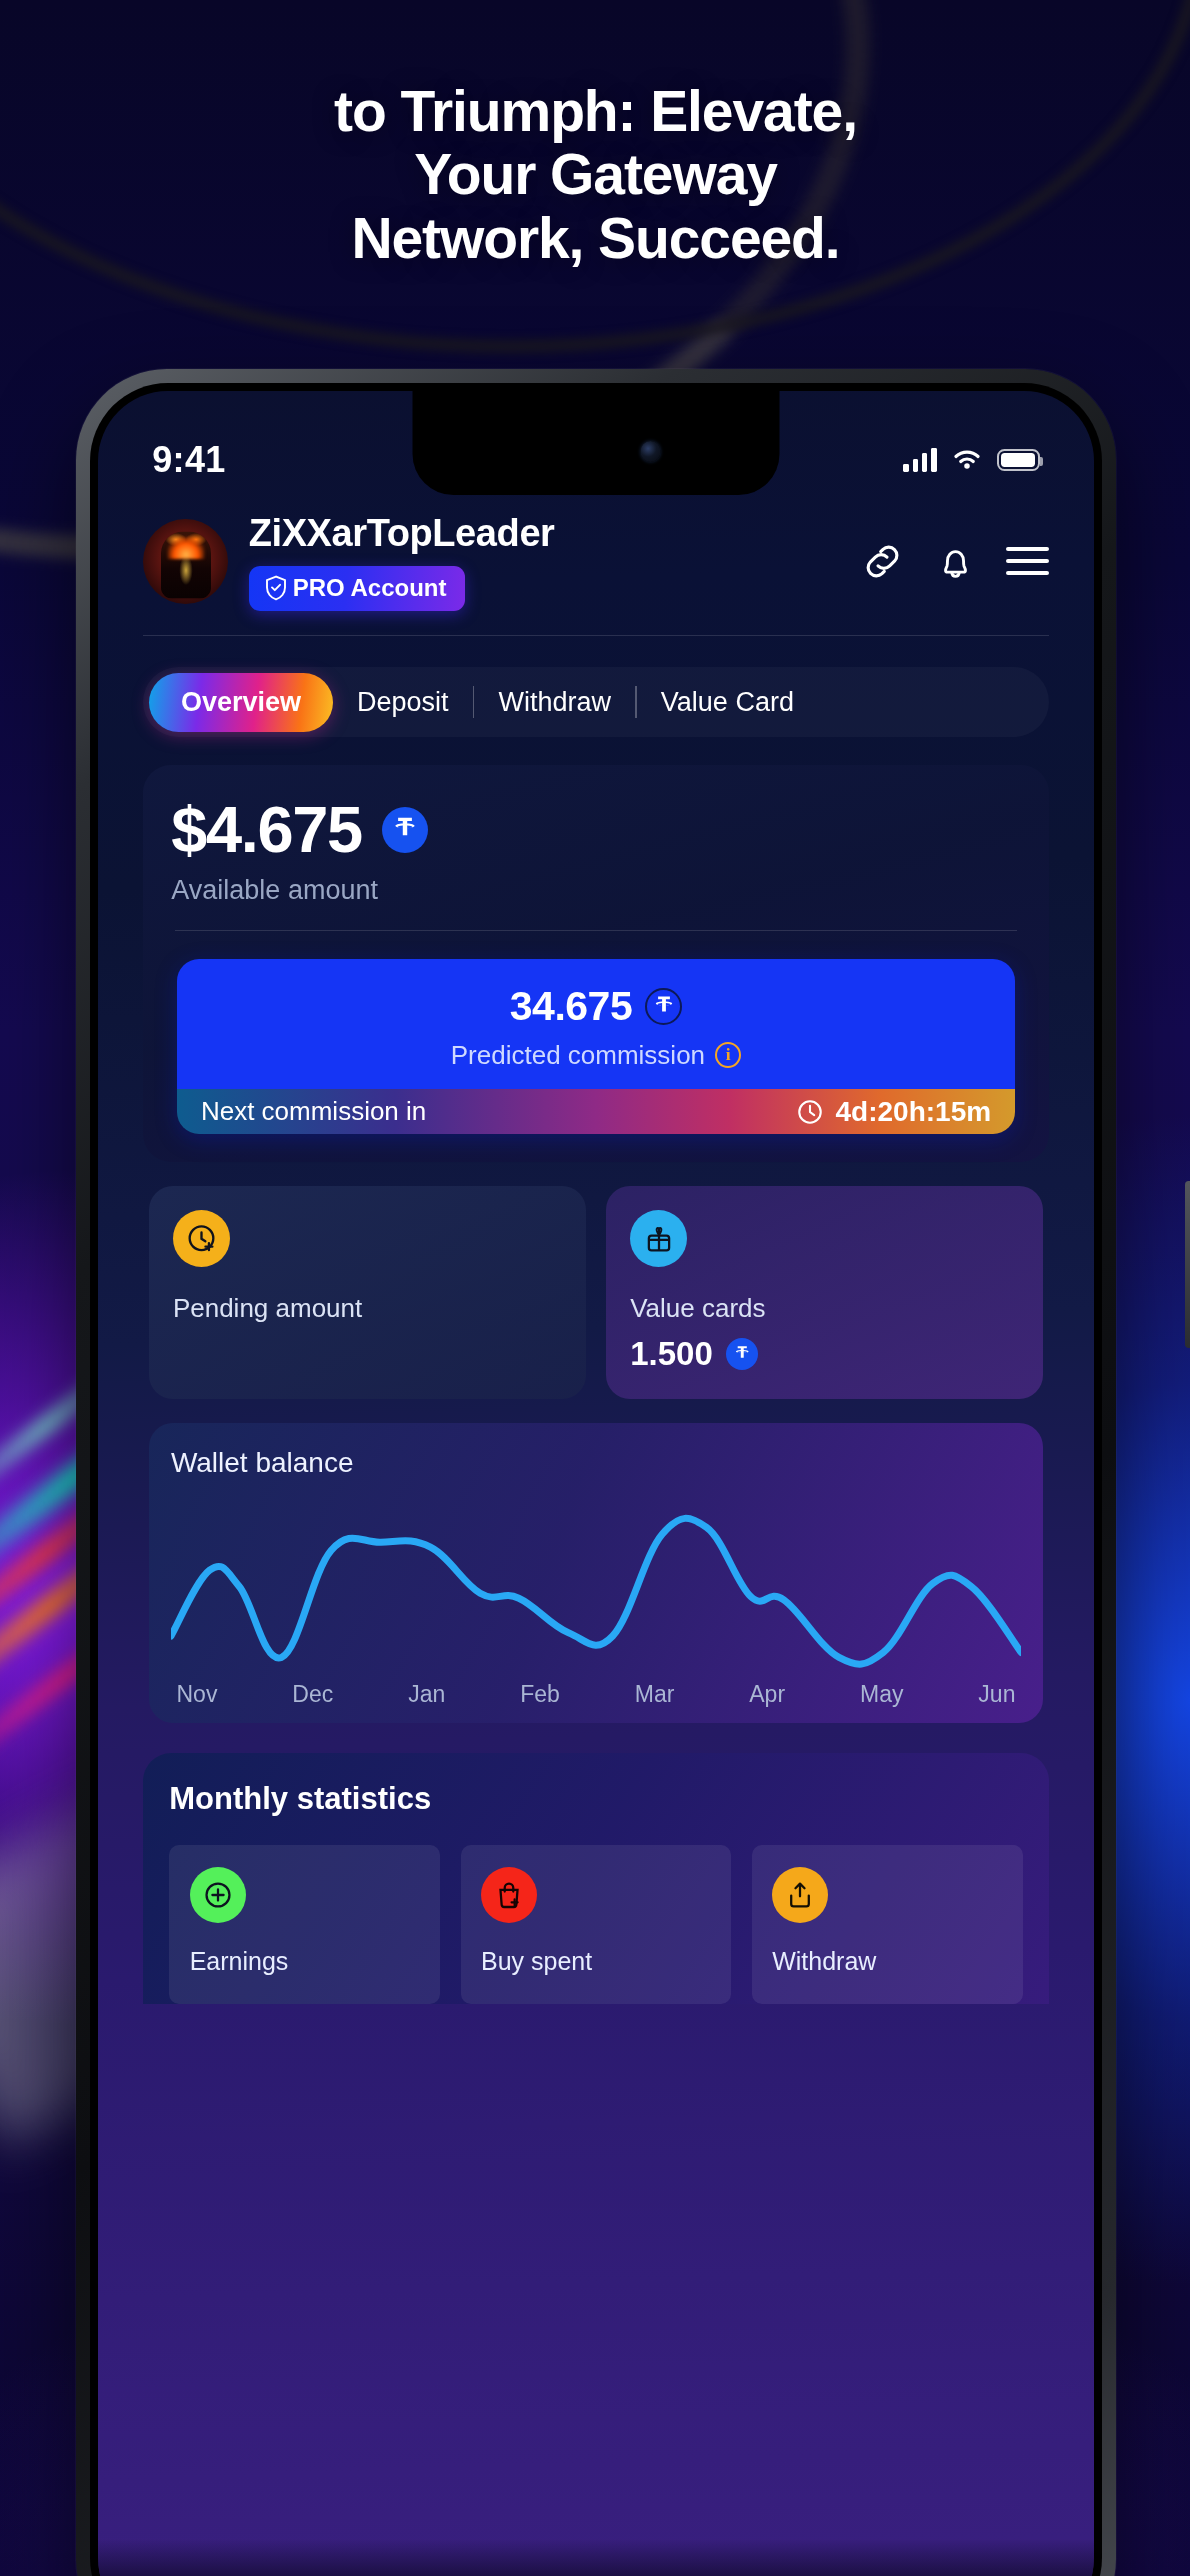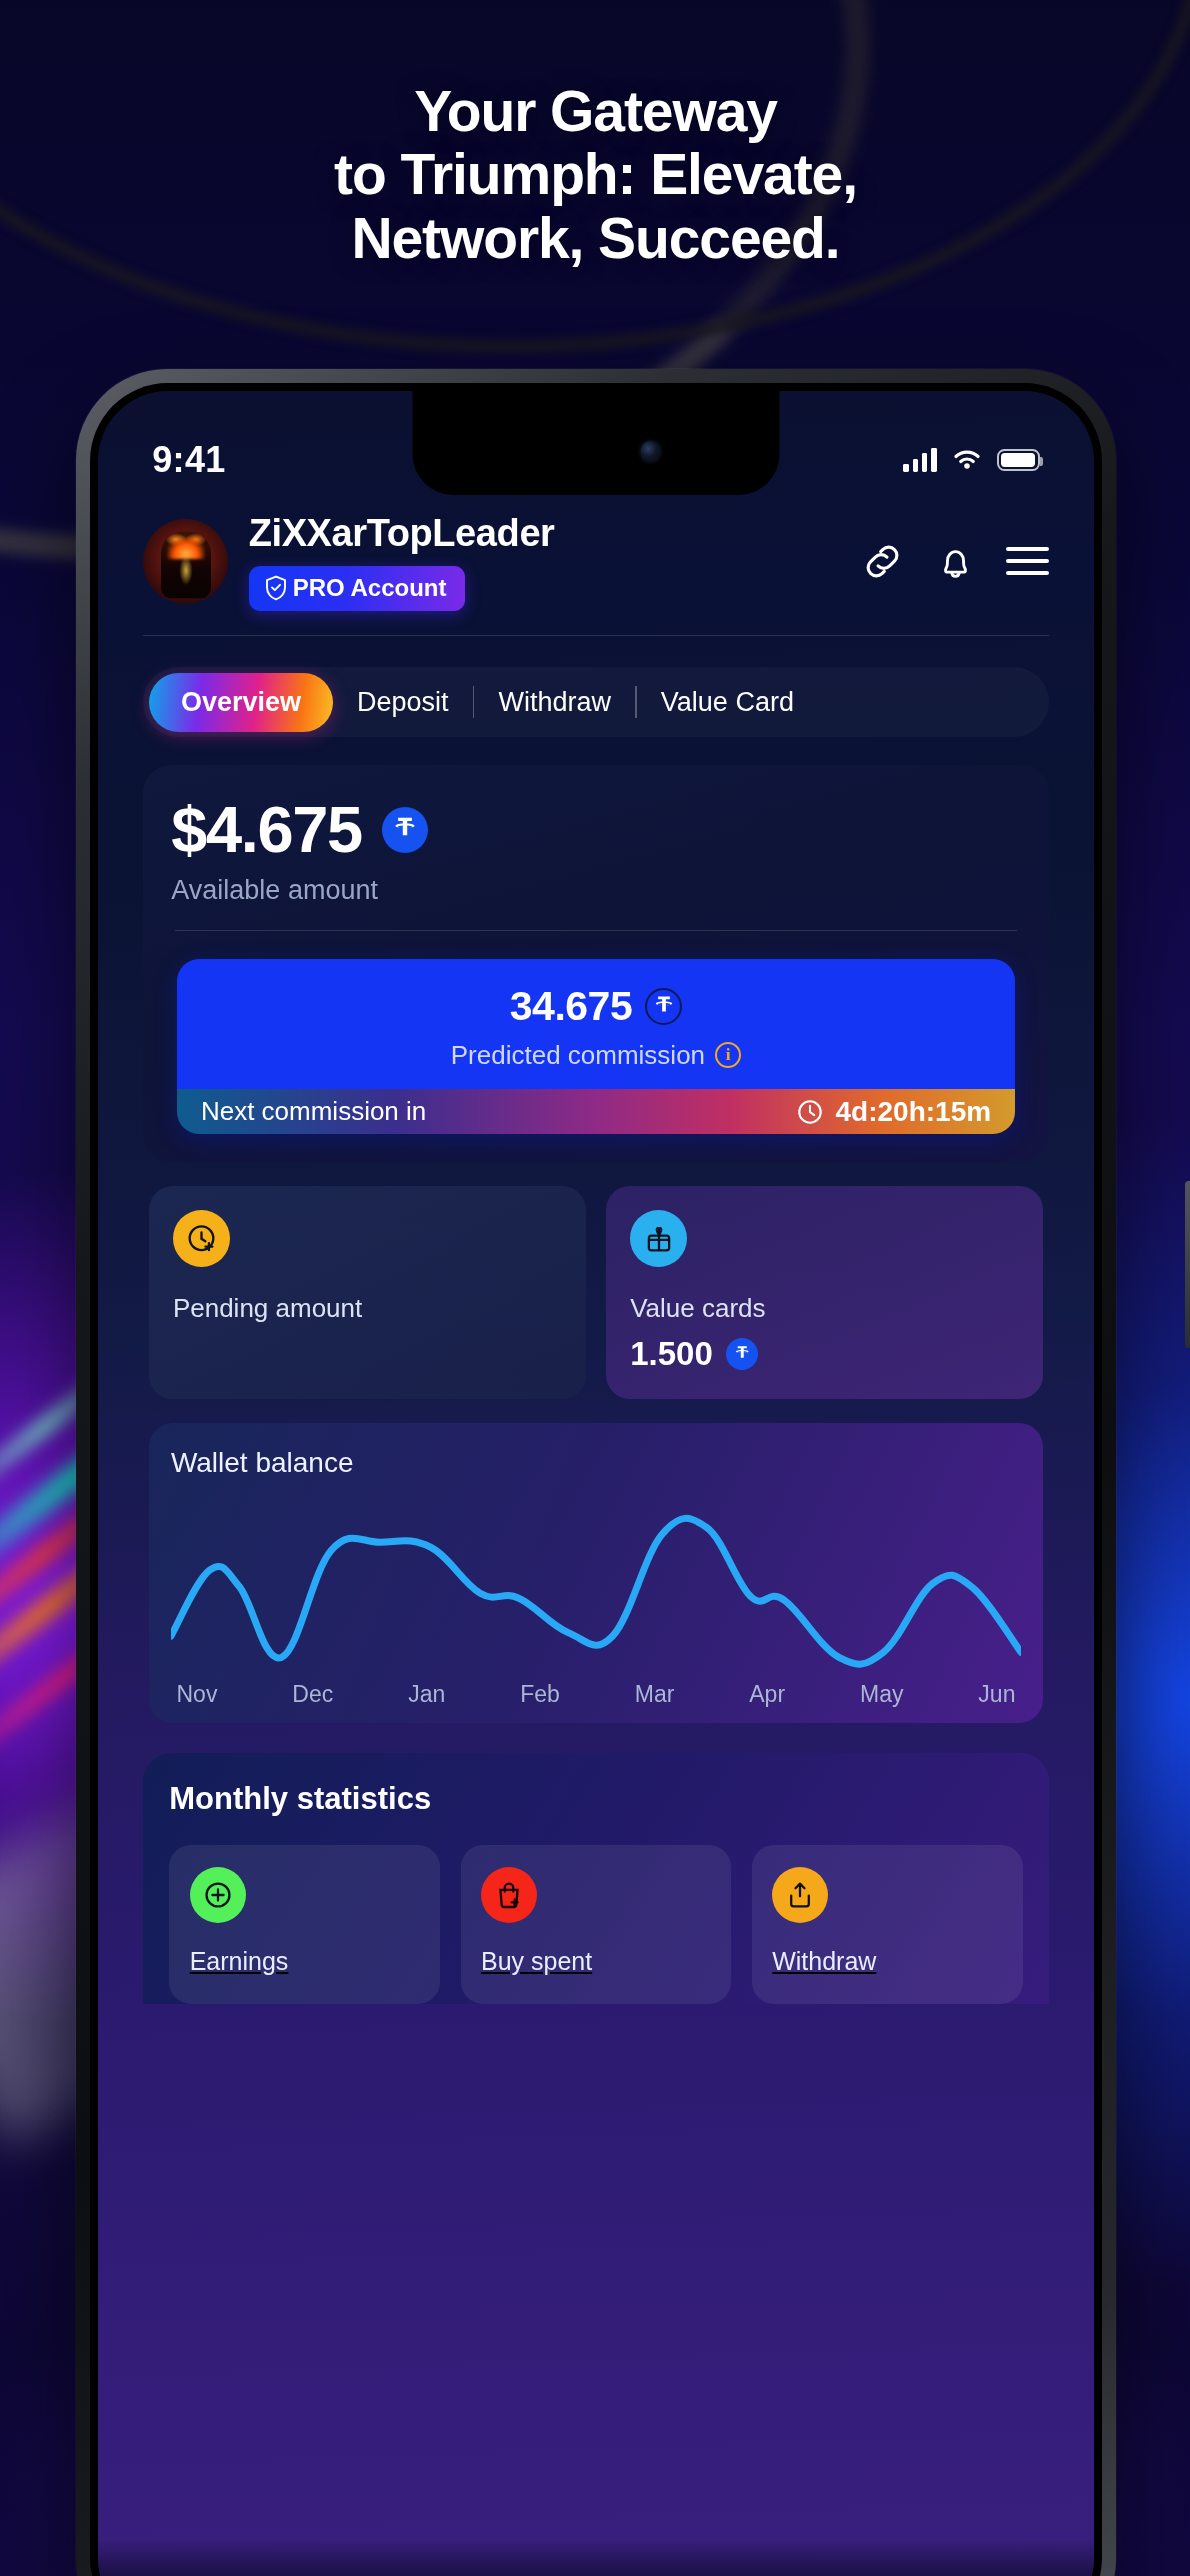--- a/index.html
+++ b/index.html
@@ -271,24 +271,23 @@
   
   #monthly {
     margin:30px 0 0 0;
     background:linear-gradient(120deg, rgba(16,30,86,0.92) 0%, rgba(32,26,104,0.9) 48%, rgba(56,28,126,0.9) 100%);
     border-radius:28px 28px 0 0;
     padding:28px 26px 0 26px;
   }
   #monthly-title { color:#fff; font-size:31px; font-weight:700; }
   #monthly-row { display:flex; gap:20.4px; margin-top:28px; }
   .mcard {
-    flex:1; border-radius:22px; padding:22px 20.4px 28px 20.4px;
+    flex:1; border-radius:10px; padding:22px 20.4px 28px 20.4px;
     background:rgba(255,255,255,0.08);
     min-height:156px;
-    text-decoration:underline;
   }
   .mico { width:56px; height:56px; border-radius:50%; display:flex; align-items:center; justify-content:center; }
   .mname { color:#e8eeff; font-size:25px; margin-top:24px; }
 
   
   #bottom-fade {
     position:absolute; left:0; right:0; bottom:0; height:89px;
     background:linear-gradient(180deg, rgba(10,8,40,0) 0%, rgba(8,6,28,0.85) 60%, #060418 100%);
     pointer-events:none; z-index:12;
   }
@@ -303,22 +302,22 @@
   <div id="streaks">
     <div class="streak s5"></div>
     <div class="streak s1"></div>
     <div class="streak s2"></div>
     <div class="streak s3"></div>
     <div class="streak s4"></div>
   </div>
 </div>
 
 <div id="headline">
+  <span class="ln">to Triumph: Elevate,</span>
   <span class="ln">Your Gateway</span>
-  <span class="ln">to Triumph: Elevate,</span>
   <span class="ln">Network, Succeed.</span>
 </div>
 
 <div id="phone">
   <div class="sidebtn" id="btn-mute"></div>
   <div class="sidebtn" id="btn-volup"></div>
   <div class="sidebtn" id="btn-voldn"></div>
   <div class="sidebtn" id="btn-power"></div>
 
   <div id="phone-inner">

